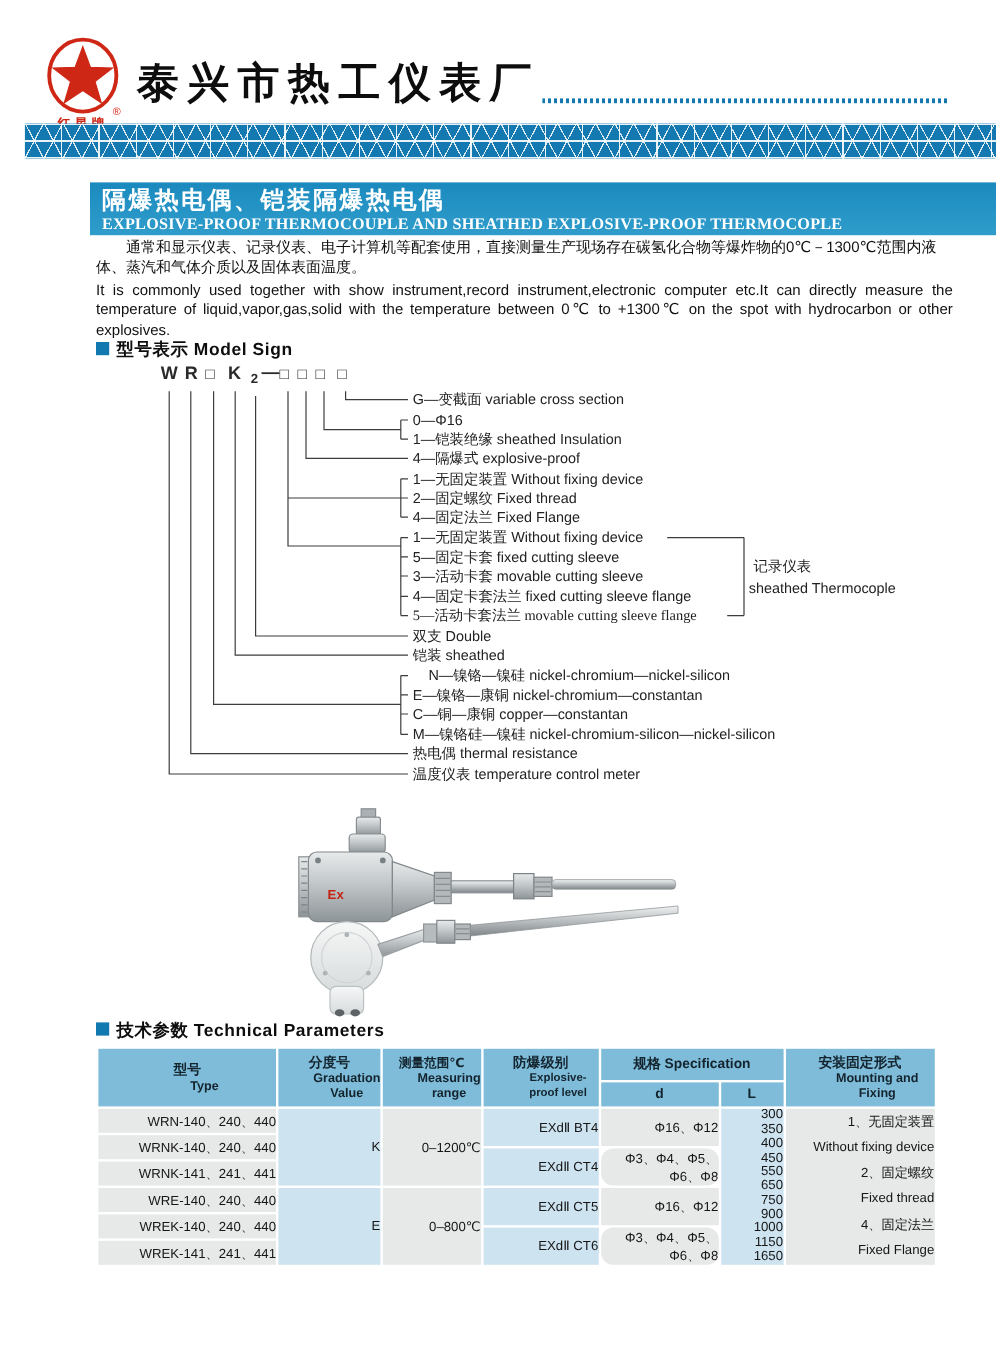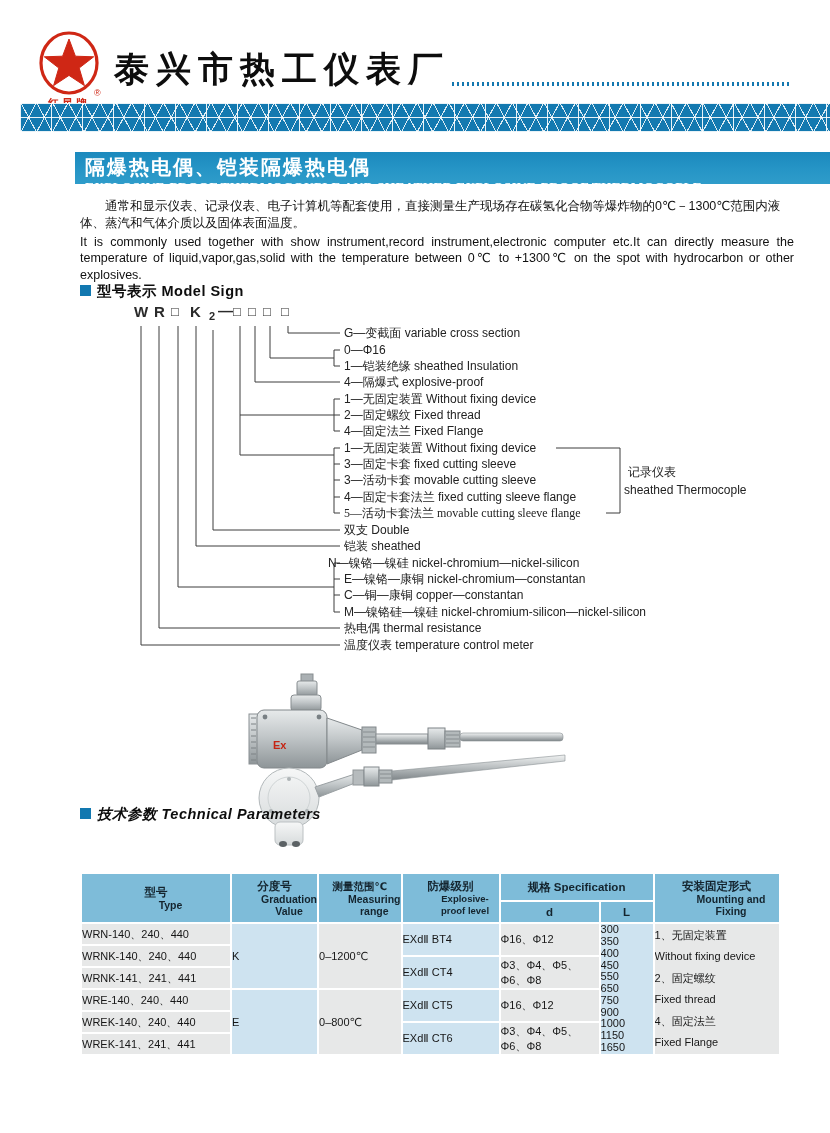--- a/index.html
+++ b/index.html
@@ -24,21 +24,21 @@
     left:20px;width:810px;height:29px;background-color:#1379b0;
     background-image:
       repeating-linear-gradient(62deg,rgba(255,255,255,.85) 0 1px,transparent 1px 14px),
       repeating-linear-gradient(-62deg,rgba(255,255,255,.85) 0 1px,transparent 1px 14px),
       repeating-linear-gradient(90deg,rgba(255,255,255,.9) 0 1px,transparent 1px 31px),
       repeating-linear-gradient(0deg,rgba(255,255,255,.9) 0 1px,transparent 1px 14px);
   }
   .band-top{top:103px;}
   
   .title-banner{
-    left:75px;top:152px;width:755px;height:32px;
+    left:75px;top:152px;width:755px;height:44px;
     background:linear-gradient(180deg,#1b89bd 0%,#2695c6 55%,#2f9cca 100%);
     color:#ffffff;padding:3px 0 0 10px;box-sizing:border-box;
   }
   .title-cn{font-size:20px;font-weight:bold;letter-spacing:2px;line-height:24px;}
   .title-en{font-size:13.5px;font-weight:bold;letter-spacing:.2px;line-height:16px;font-family:Liberation Serif, serif;}
   
   .intro{left:80px;top:198px;width:714px;font-size:12.5px;line-height:1.34;color:#101010;}
   .intro-cn{text-indent:2em;margin:0;font-weight:500;}
   .intro-en{margin:2px 0 0 0;text-align:justify;}
   
@@ -50,27 +50,27 @@
   .code-box{position:absolute;font-size:13px;font-weight:normal;color:#2a2a2a;}
   .code-sub{position:absolute;font-size:11px;font-weight:bold;color:#2a2a2a;}
   .tree-label{position:absolute;font-size:12px;color:#222;white-space:nowrap;line-height:14px;}
   .tree-note{position:absolute;font-size:12px;color:#222;white-space:nowrap;line-height:14px;}
   
   .params{left:80px;top:872px;border-collapse:separate;border-spacing:2px;table-layout:fixed;}
   .params th,.params td{padding:0;font-weight:normal;overflow:hidden;}
   .params th{background:#7ebcd9;color:#14242e;text-align:center;vertical-align:middle;}
   .th-cn{display:block;font-size:11.5px;font-weight:bold;line-height:14px;}
   .th-en{display:block;font-size:10.5px;font-weight:600;line-height:12px;padding-left:29px;}
-  .params td{font-size:11px;text-align:left;vertical-align:middle;color:#161616;}
+  .params td{font-size:11px;text-align:right;vertical-align:middle;color:#161616;}
   .cell-gray{background:#e7e8e8;}
   .cell-blue{background:#cee3f0;}
   .cell-type{text-align:left;padding-left:5px;}
   .cell-len{font-size:10.5px;line-height:11.8px;white-space:pre-line;}
   .cell-mount{font-size:11px;line-height:21.5px;white-space:pre-line;}
-  .cell-small{font-size:9px;}
+  .cell-small{font-size:9px;border-radius:10px;}
 </style>
 </head>
 <body>
 
 <div class="abs" style="left:0;top:0;width:830px;height:1133px;">
 
   <svg class="abs" style="left:36px;top:30px;" width="68" height="68" viewBox="0 0 68 68">
     <ellipse cx="33" cy="33" rx="28" ry="30" fill="none" stroke="#cf2715" stroke-width="3.2"></ellipse>
     <path d="M33 9 L39.4 26.2 L57.7 26.8 L43.2 38 L48.4 55.6 L33 45.4 L17.6 55.6 L22.8 38 L8.3 26.8 L26.6 26.2 Z" fill="#cf2715" stroke="#cf2715" stroke-width="1"></path>
     <text x="58" y="66" font-size="9" fill="#cf2715">®</text>
@@ -123,27 +123,27 @@
     <span class="code-box" style="left:281px;top:4px;">□</span>
 
     <div class="tree-label" style="left:344px;top:26px;">G—变截面 variable cross section</div>
     <div class="tree-label" style="left:344px;top:43px;">0—Φ16</div>
     <div class="tree-label" style="left:344px;top:59px;">1—铠装绝缘 sheathed Insulation</div>
     <div class="tree-label" style="left:344px;top:75px;">4—隔爆式 explosive-proof</div>
     <div class="tree-label" style="left:344px;top:92px;">1—无固定装置 Without fixing device</div>
     <div class="tree-label" style="left:344px;top:108px;">2—固定螺纹 Fixed thread</div>
     <div class="tree-label" style="left:344px;top:124px;">4—固定法兰 Fixed Flange</div>
     <div class="tree-label" style="left:344px;top:141px;">1—无固定装置 Without fixing device</div>
-    <div class="tree-label" style="left:344px;top:157px;">3—固定卡套 fixed cutting sleeve</div>
+    <div class="tree-label" style="left:344px;top:157px;">5—固定卡套 fixed cutting sleeve</div>
     <div class="tree-label" style="left:344px;top:173px;">3—活动卡套 movable cutting sleeve</div>
     <div class="tree-label" style="left:344px;top:190px;">4—固定卡套法兰 fixed cutting sleeve flange</div>
     <div class="tree-label" style="left:344px;top:206px;font-family:Liberation Serif, serif;">5—活动卡套法兰 movable cutting sleeve flange</div>
     <div class="tree-label" style="left:344px;top:223px;">双支 Double</div>
     <div class="tree-label" style="left:344px;top:239px;">铠装 sheathed</div>
-    <div class="tree-label" style="left:328px;top:256px;text-align:center;">N—镍铬—镍硅 nickel-chromium—nickel-silicon</div>
+    <div class="tree-label" style="left:357px;top:256px;text-align:center;">N—镍铬—镍硅 nickel-chromium—nickel-silicon</div>
     <div class="tree-label" style="left:344px;top:272px;">E—镍铬—康铜 nickel-chromium—constantan</div>
     <div class="tree-label" style="left:344px;top:288px;">C—铜—康铜 copper—constantan</div>
     <div class="tree-label" style="left:344px;top:305px;">M—镍铬硅—镍硅 nickel-chromium-silicon—nickel-silicon</div>
     <div class="tree-label" style="left:344px;top:321px;">热电偶 thermal resistance</div>
     <div class="tree-label" style="left:344px;top:338px;">温度仪表 temperature control meter</div>
 
     <div class="tree-note" style="left:628px;top:165px;">记录仪表</div>
     <div class="tree-note" style="left:624px;top:183px;">sheathed Thermocople</div>
   </div>
 
@@ -196,21 +196,21 @@
       <ellipse cx="61" cy="174" rx="4" ry="3" fill="#5c6265"></ellipse>
       <polygon points="80,117 120,104 120,113 84,127" fill="url(#met)" stroke="#9aa0a3"></polygon>
       <rect x="118" y="100" width="11" height="15" fill="#b6bbbd" stroke="#8f9598"></rect>
       <rect x="129" y="97" width="15" height="19" fill="url(#met)" stroke="#82888b"></rect>
       <rect x="144" y="100" width="13" height="13" fill="#b3b9bb" stroke="#82888b"></rect>
       <path d="M145 104 H156 M145 108 H156" stroke="#878d90" stroke-width="1"></path>
       <polygon points="157,101 330,85 330,91 157,110" fill="url(#probe)" stroke="#8a9093" stroke-width=".6"></polygon>
     </g>
   </svg>
 
-  <div class="abs sec-head" style="left:80px;top:805px;font-style:italic;">
+  <div class="abs sec-head" style="left:80px;top:849px;">
     <span class="sec-square"></span><span>技术参数 Technical Parameters</span>
   </div>
 
   <table class="abs params">
     <colgroup>
       <col style="width:148px">
         <col style="width:72px">
         <col style="width:60px">
       <col style="width:96px">
         <col style="width:98px">

